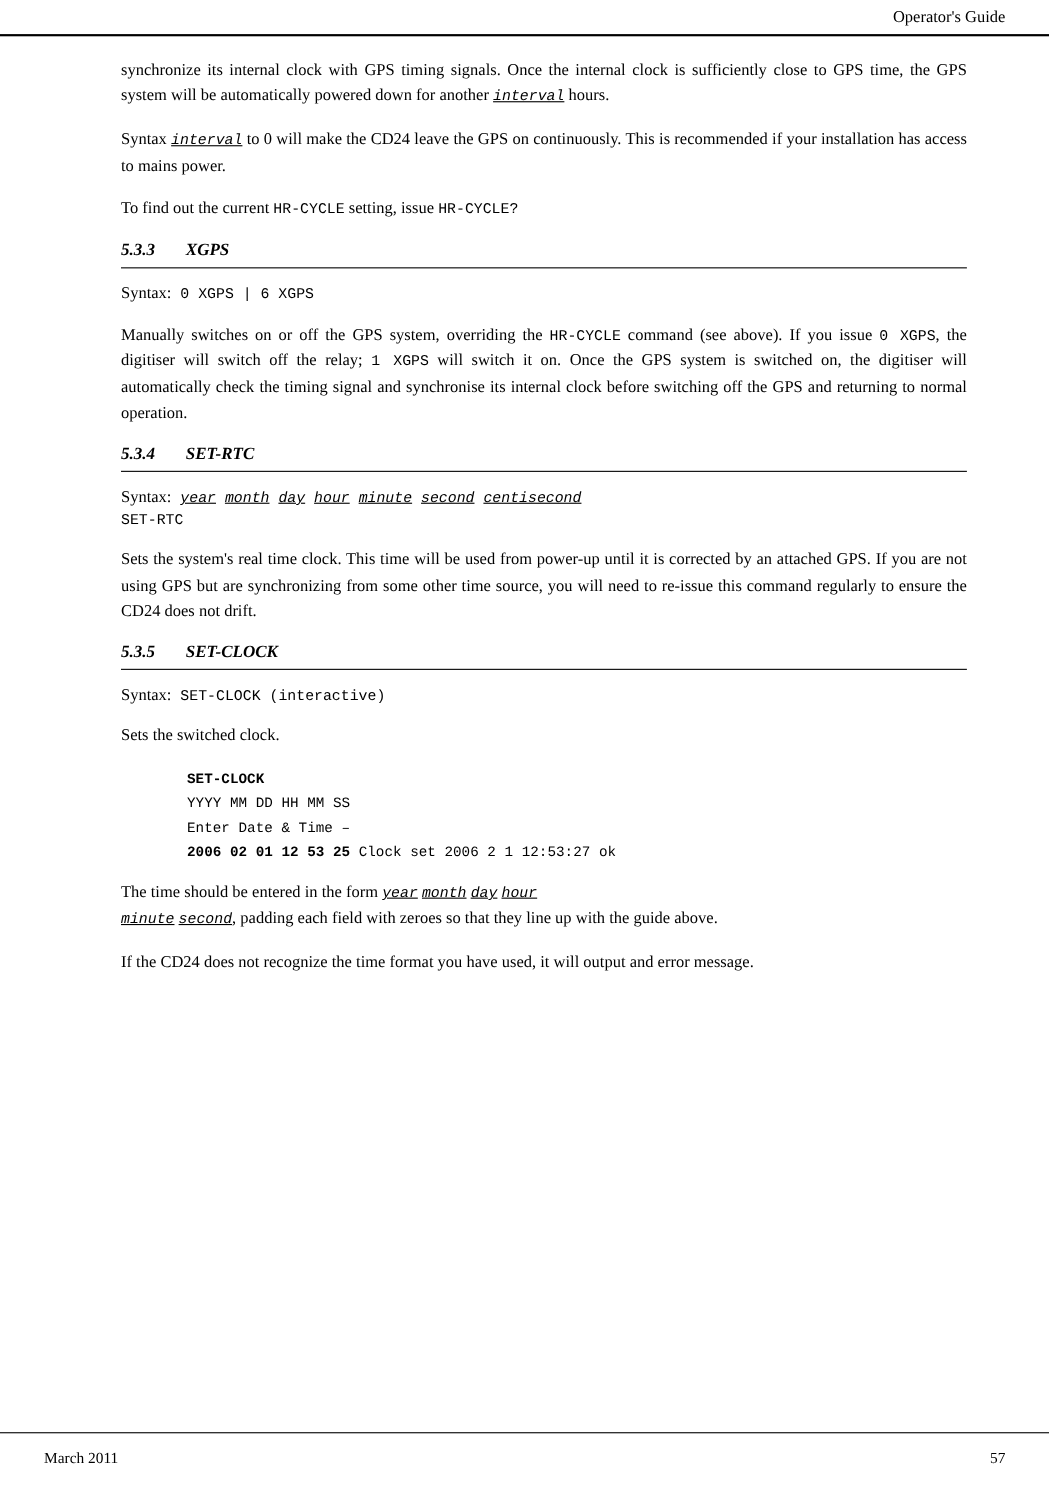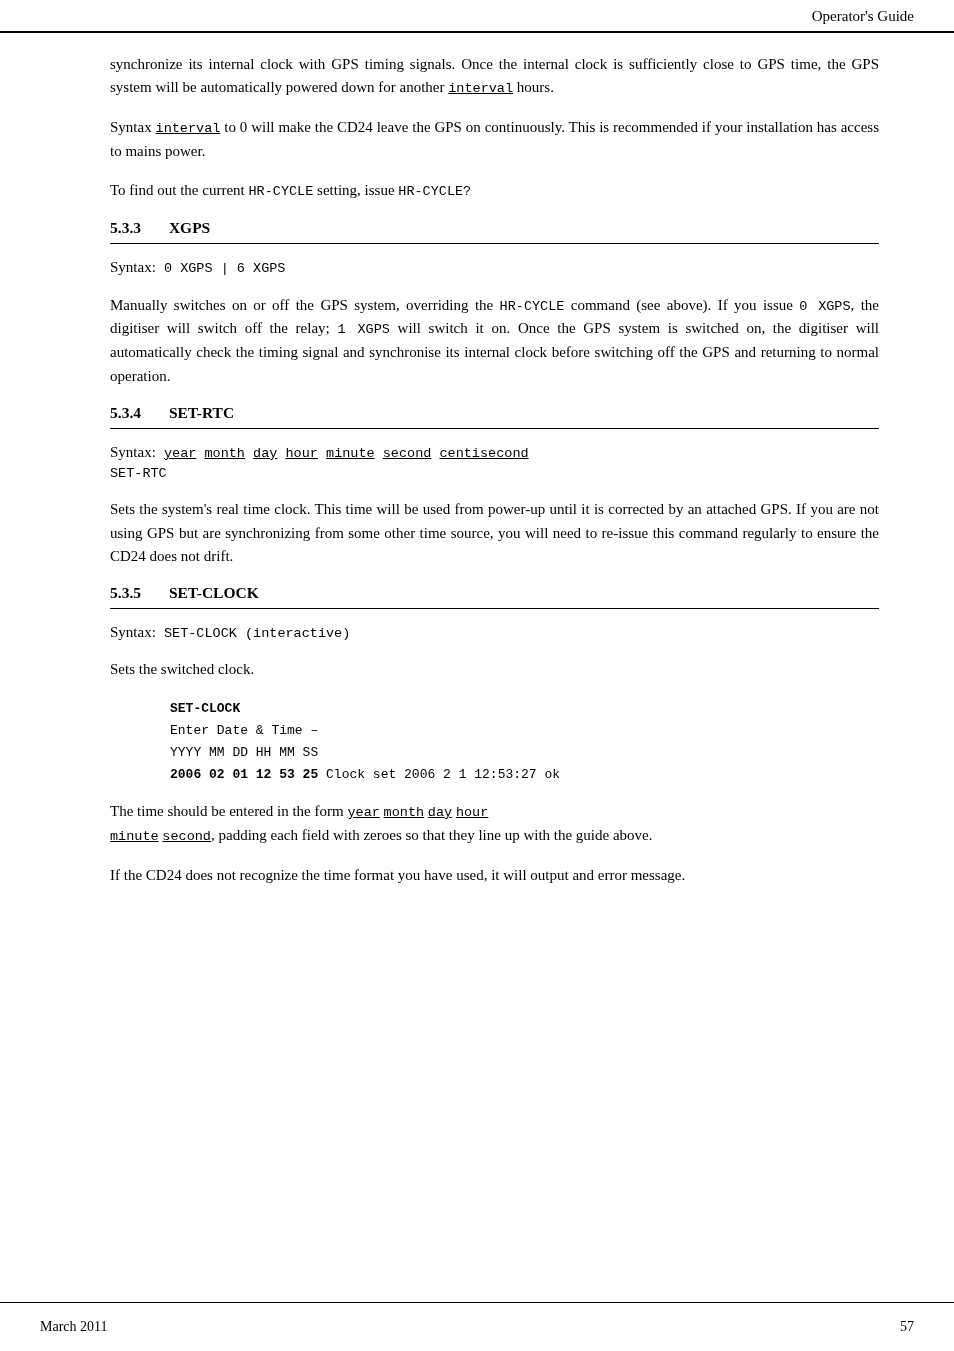--- a/index.html
+++ b/index.html
@@ -50,32 +50,34 @@
     
     .mono {
       font-family: "Courier New", Courier, monospace;
       font-size: 13.5px;
     }
 
     
     .var {
       font-family: "Courier New", Courier, monospace;
       font-size: 13.5px;
+      font-style: italic;
       text-decoration: underline;
     }
 
     
     .section-heading {
       font-size: 15.5px;
       font-weight: bold;
       margin-bottom: 6px;
       margin-top: 10px;
       display: flex;
       align-items: flex-end;
       gap: 12px;
+      font-style: italic;
     }
 
     .section-rule {
       border: none;
       border-top: 1.5px solid #000;
       margin-bottom: 12px;
       margin-top: 4px;
     }
 
     
@@ -186,24 +188,24 @@
       <span style="font-family:'Times New Roman',Times,serif; font-size:15px;">Syntax:</span> <span class="mono">SET-CLOCK</span> <span>(interactive)</span>
     </p>
 
     <p class="para">Sets the switched clock.</p>
 
     <div class="code-block">
       <div>
         <span class="code-bold">SET-CLOCK</span>
       </div>
       <div>
+        <span>YYYY MM DD HH MM SS</span>
+      </div>
+      <div>
         <span>Enter Date &amp; Time –</span>
-      </div>
-      <div>
-        <span>YYYY MM DD HH MM SS</span>
       </div>
       <div>
         <span class="code-bold">2006 02 01 12 53 25</span><span>  Clock set 2006  2  1 12:53:27 ok</span>
       </div>
     </div>
 
     <p class="para">
       <span>The time should be entered in the form </span><span class="var"> year</span> <span class="var">month</span> <span class="var">day</span> <span class="var">hour</span>
       <br>
       <span class="var">minute</span> <span class="var">second</span><span>, padding each field with zeroes so that they line up with the guide above.</span>

